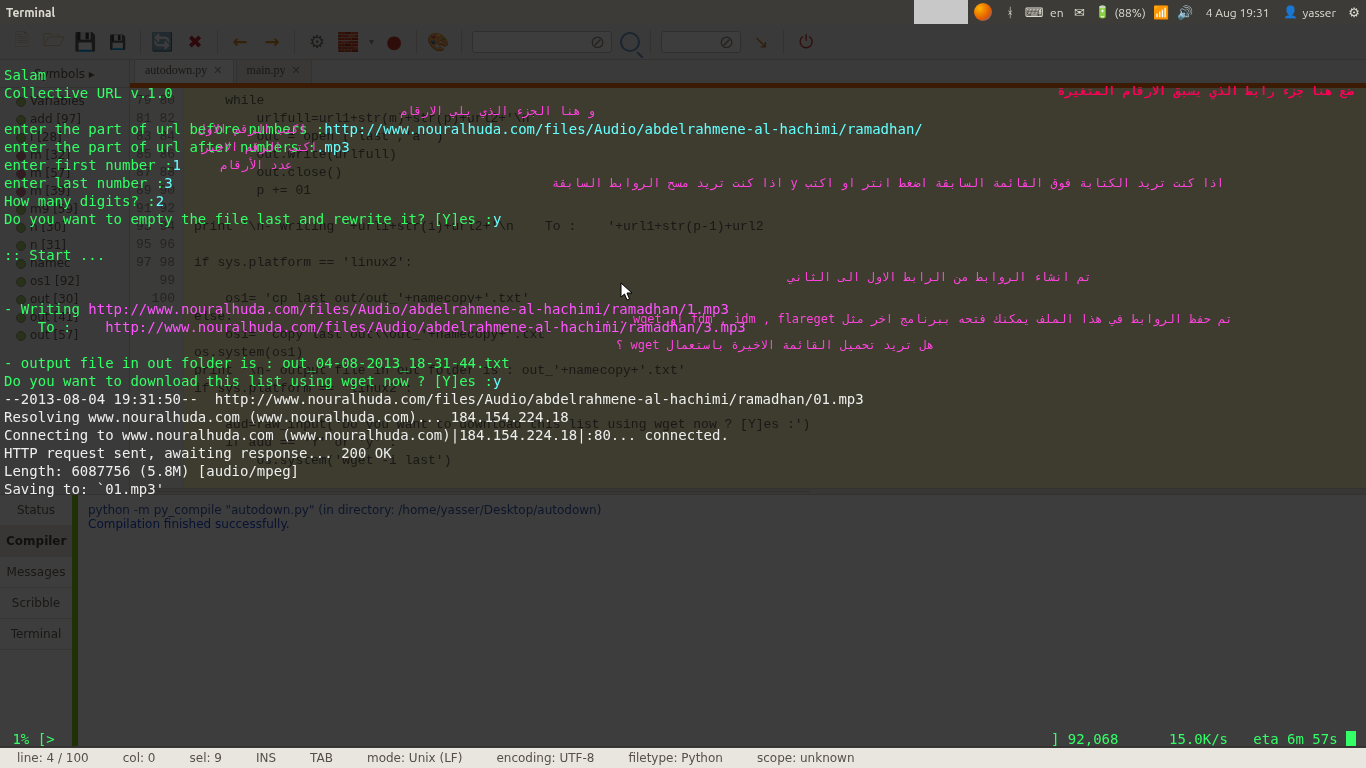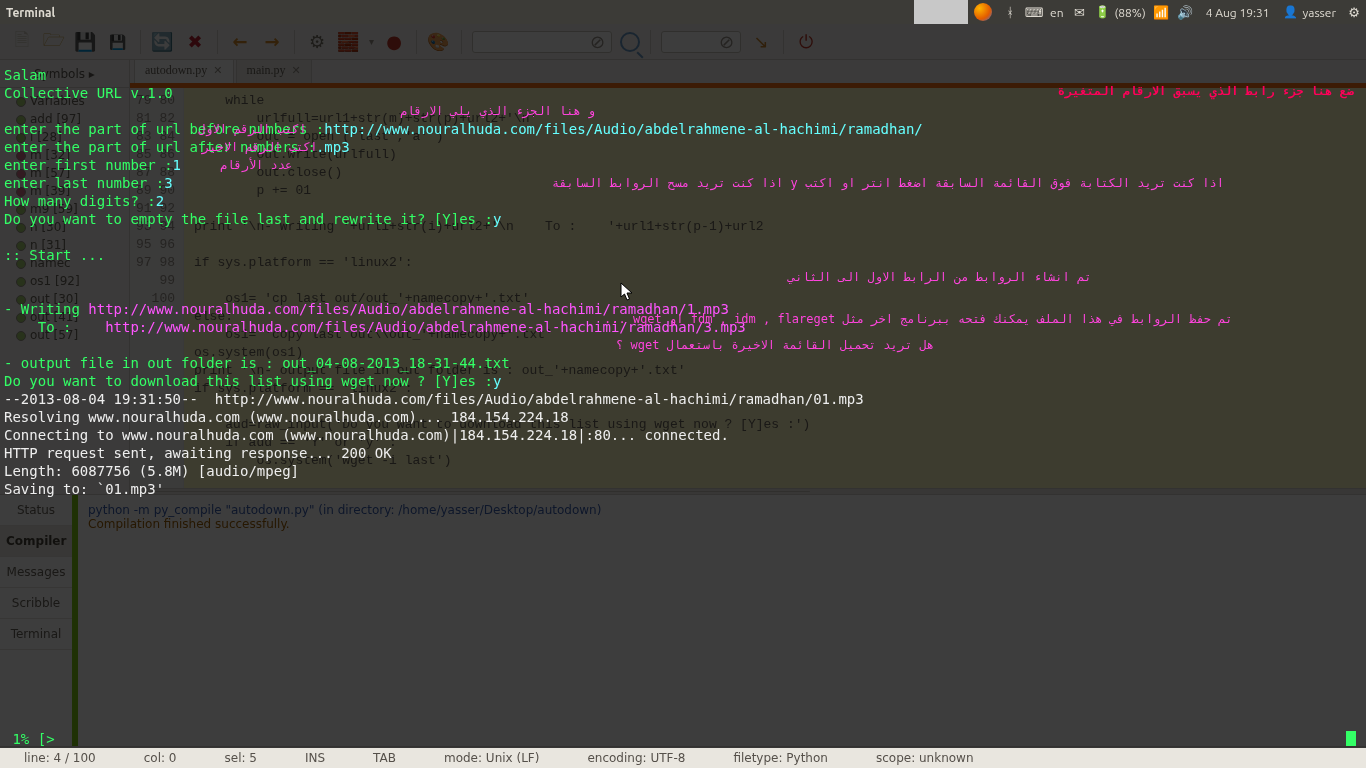--- a/index.html
+++ b/index.html
@@ -139,27 +139,27 @@
   border-right:6px solid #84cc16;
   font-size:12px;
 }
 .ide-bottom-tab {
   padding: 8px 6px; text-align:center; border-bottom:1px solid #e5e2dd;
   color:#6b655c;
 }
 .ide-bottom-tab.sel { background:#e9e6df; font-weight:bold; color:#4a443b; }
 .ide-bottom-body { flex:1; padding:8px 10px; font-size:12px; }
 .ide-bottom-body .cmd { color:#3a5fb0; }
-.ide-bottom-body .ok { color:#a16207; }
+.ide-bottom-body .ok { color:#1d4ed8; }
 
 .ide-status {
   height: 22px; background:#e9e6df; border-top:1px solid #d6d2cc;
   display:flex; align-items:center; font-size:12px; color:#55504a;
 }
-.ide-status span { padding: 0 24px; }
+.ide-status span { padding: 0 17px; }
 
 
 .term {
   position: absolute;
   top: 24px; left: 0; right: 0; bottom: 20px;
   background: rgba(0,0,0,0.76);
   font-family: "DejaVu Sans Mono", monospace;
   font-size: 14px;
   line-height: 18px;
   color: #33ff66;
@@ -346,35 +346,35 @@
       </div>
     <div class="ide-bottom-body">
       <div class="cmd">python -m py_compile "autodown.py" (in directory: /home/yasser/Desktop/autodown)</div>
       <div class="ok">Compilation finished successfully.</div>
     </div>
   </div>
 
   <div class="ide-status">
     <span>line: 4 / 100</span>
     <span>col: 0</span>
-    <span>sel: 5</span>
+    <span>sel: 9</span>
     <span>INS</span>
     <span>TAB</span>
     <span>mode: Unix (LF)</span>
     <span>encoding: UTF-8</span>
     <span>filetype: Python</span>
     <span>scope: unknown</span>
   </div>
 </div>
 
 <div class="term" id="term">
   <div id="term-lines"><div><span class="g">Salam</span></div><div><span class="g">Collective URL v.1.0</span></div><div>&nbsp;</div><div><span class="g">enter the part of url before numbers :</span><span class="c">http://www.nouralhuda.com/files/Audio/abdelrahmene-al-hachimi/ramadhan/</span></div><div><span class="g">enter the part of url after numbers :</span><span class="c">.mp3</span></div><div><span class="g">enter first number :</span><span class="c">1</span></div><div><span class="g">enter last number :</span><span class="c">3</span></div><div><span class="g">How many digits? :</span><span class="c">2</span></div><div><span class="g">Do you want to empty the file last and rewrite it? [Y]es :</span><span class="c">y</span></div><div>&nbsp;</div><div><span class="g">:: Start ...</span></div><div>&nbsp;</div><div>&nbsp;</div><div><span class="g">- Writing </span><span class="m">http://www.nouralhuda.com/files/Audio/abdelrahmene-al-hachimi/ramadhan/1.mp3</span></div><div><span class="g">    To :    </span><span class="m">http://www.nouralhuda.com/files/Audio/abdelrahmene-al-hachimi/ramadhan/3.mp3</span></div><div>&nbsp;</div><div><span class="g">- output file in out folder is : out_04-08-2013_18-31-44.txt</span></div><div><span class="g">Do you want to download this list using wget now ? [Y]es :</span><span class="c">y</span></div><div><span class="w">--2013-08-04 19:31:50--  http://www.nouralhuda.com/files/Audio/abdelrahmene-al-hachimi/ramadhan/01.mp3</span></div><div><span class="w">Resolving www.nouralhuda.com (www.nouralhuda.com)... 184.154.224.18</span></div><div><span class="w">Connecting to www.nouralhuda.com (www.nouralhuda.com)|184.154.224.18|:80... connected.</span></div><div><span class="w">HTTP request sent, awaiting response... 200 OK</span></div><div><span class="w">Length: 6087756 (5.8M) [audio/mpeg]</span></div><div><span class="w">Saving to: `01.mp3'</span></div><div>&nbsp;</div></div>
   <div class="bottom-line">
     <span class="prog"> 1% [&gt;</span>
-    <span class="stats"><span class="blk"></span></span>
+    <span class="stats"><span>] 92,068      15.0K/s   eta 6m 57s </span><span class="blk"></span></span>
   </div>
   <div id="annots"><div class="annot rtl" style="top: 58px; right: 12px;">ضع هنا جزء رابط الذي يسبق الارقام المتغيرة</div><div class="annot rtl mag" style="top: 78px; left: 400px;">و هنا الجزء الذي يلي الارقام</div><div class="annot rtl mag" style="top: 96px; left: 198px;">اكتب الرقم الاول</div><div class="annot rtl mag" style="top: 114px; left: 202px;">اكتب الرقم الاخير</div><div class="annot rtl mag" style="top: 132px; left: 220px;">عدد الأرقام</div><div class="annot rtl mag" style="top: 150px; left: 552px;">اذا كنت تريد الكتابة فوق القائمة السابقة اضغط انتر او اكتب y اذا كنت تريد مسح الروابط السابقة</div><div class="annot rtl mag" style="top: 244px; left: 788px;">تم انشاء الروابط من الرابط الاول الى الثاني</div><div class="annot rtl mag" style="top: 286px; left: 604px;">تم حفظ الروابط في هذا الملف يمكنك فتحه ببرنامج اخر مثل fdm , idm , flareget او wget ...</div><div class="annot rtl mag" style="top: 312px; left: 616px;">هل تريد تحميل القائمة الاخيرة باستعمال wget ؟</div></div>
 </div>
 
 <div class="cursor" id="cursor" style="left: 620px; top: 282px;">
   <svg viewBox="0 0 14 20">
       <path d="M1 1 L1 15 L4.5 12 L7 18 L9.5 17 L7 11 L12 11 Z" fill="#fff" stroke="#000" stroke-width="1"></path>
     </svg>
 </div>
 

